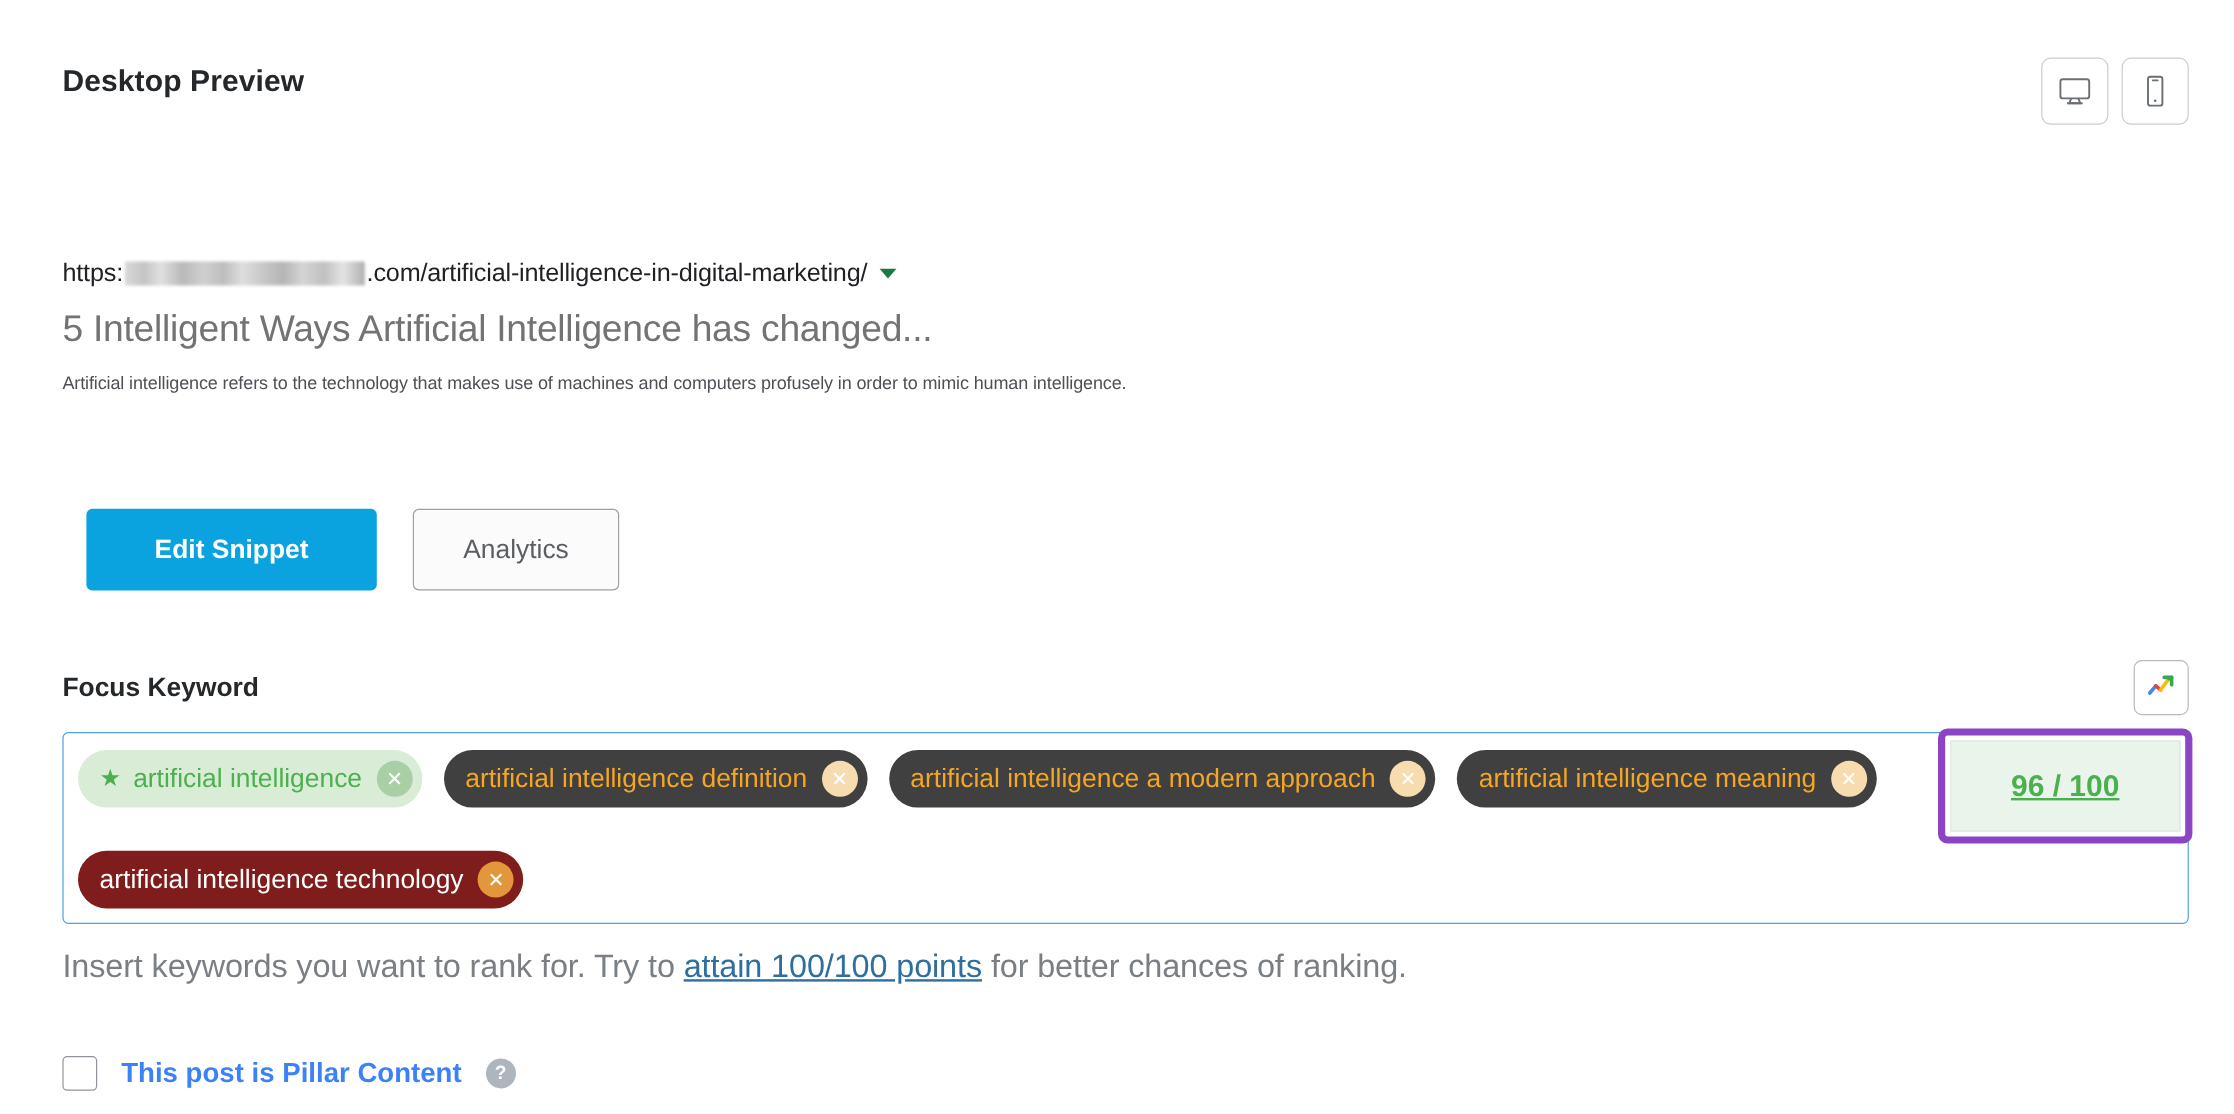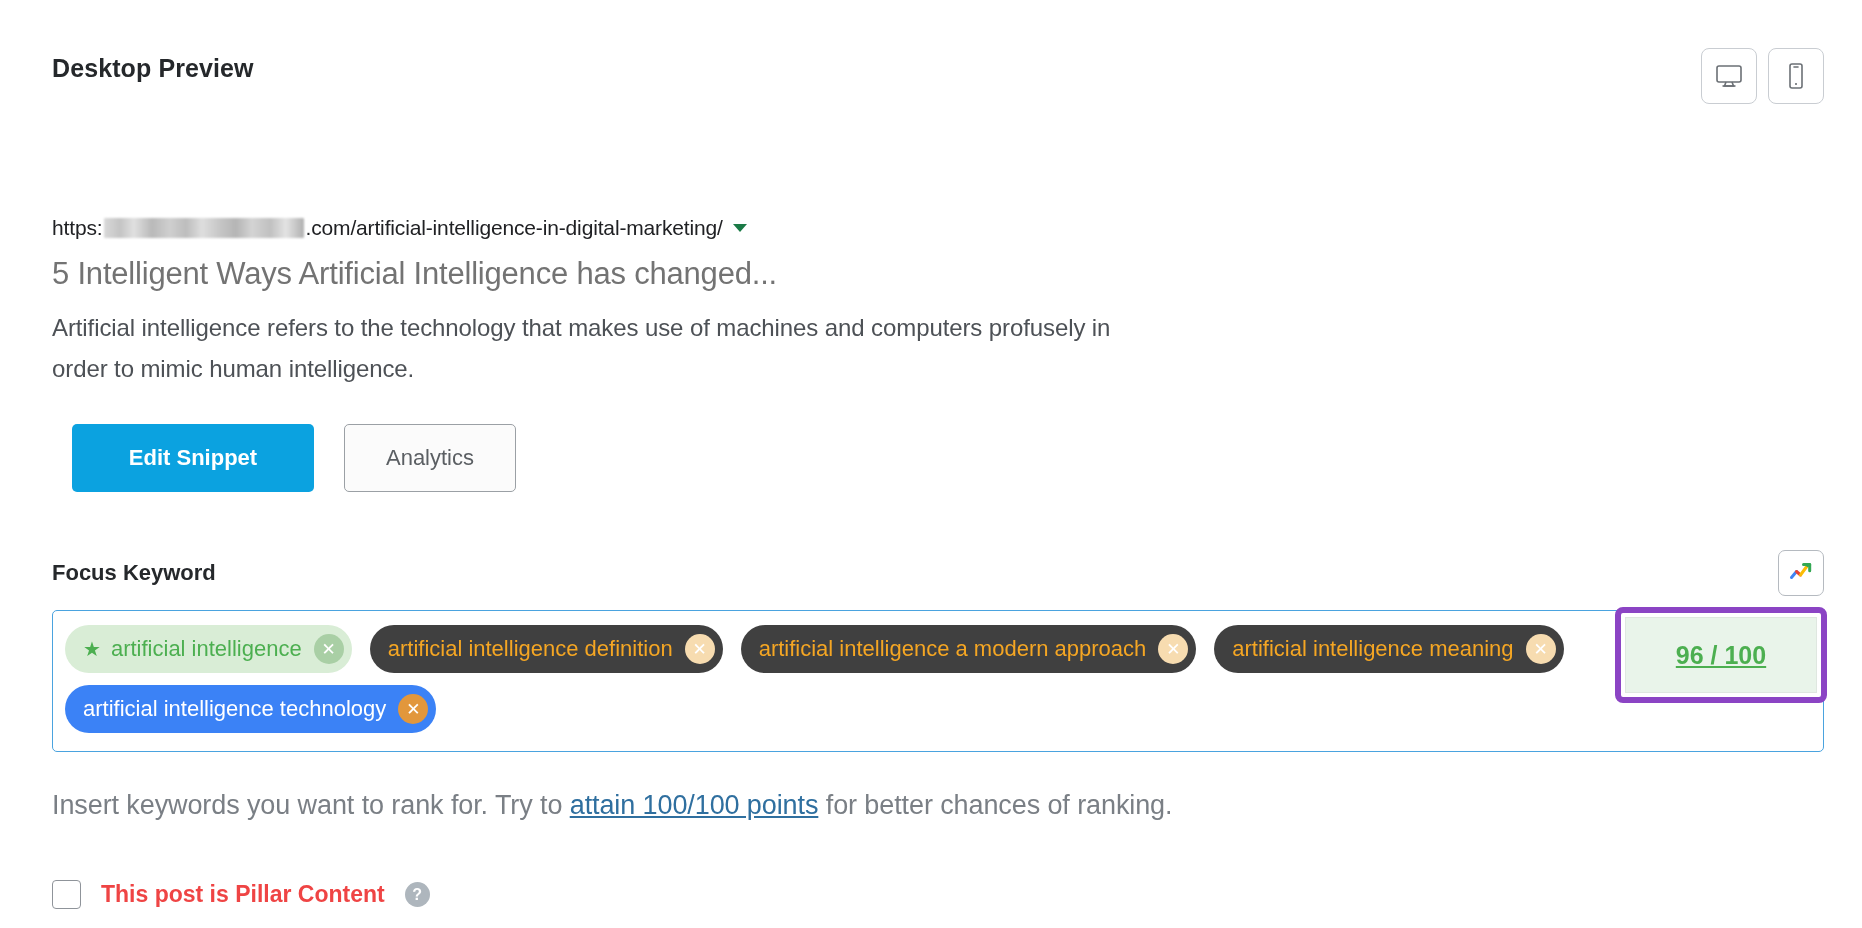--- a/index.html
+++ b/index.html
@@ -85,21 +85,21 @@
   .snippet-title {
     margin-top: 14px;
     font-size: 31px;
     color: #737373;
     line-height: 1.18;
     letter-spacing: -0.2px;
     cursor: pointer;
   }
   .snippet-desc {
     margin-top: 14px;
-    font-size: 24px;
+    font-size: 15px;
     color: #4d5156;
     line-height: 1.72;
     max-width: 1120px;
     letter-spacing: -0.1px;
   }
 
   
   .actions {
     position: absolute;
     left: 52px; top: 424px;
@@ -178,21 +178,21 @@
     align-items: center;
     height: 48px;
     padding: 0 8px 0 18px;
     border-radius: 24px;
     font-size: 22px;
     white-space: nowrap;
     cursor: pointer;
   }
   .tag-green { background: #d9edd6; color: #4caf50; }
   .tag-orange { background: #404040; color: #f5a623; }
-  .tag-orange-solid { background: #3b82f6; color: #ffffff; }
+  .tag-orange-solid { background: #7f1d1d; color: #ffffff; margin-top: 24px; }
   .tag .star { margin-right: 10px; font-size: 20px; color: #4caf50; line-height: 1; }
   .tag .remove {
     margin-left: 12px;
     width: 30px; height: 30px;
     border-radius: 50%;
     display: inline-flex;
     align-items: center; justify-content: center;
     font-size: 17px;
     line-height: 1;
     color: #ffffff;
@@ -248,21 +248,21 @@
   .pillar-box {
     width: 29px; height: 29px;
     border: 1px solid #8f949a;
     border-radius: 4px;
     background: #fff;
     cursor: pointer;
   }
   .pillar-label {
     font-size: 23px;
     font-weight: 700;
-    color: #ef4444;
+    color: #3b82f6;
   }
   .help-icon {
     width: 25px; height: 25px;
     border-radius: 50%;
     background: #aeb6bd;
     color: #fff;
     font-size: 16px;
     font-weight: 700;
     display: inline-flex;
     align-items: center;

